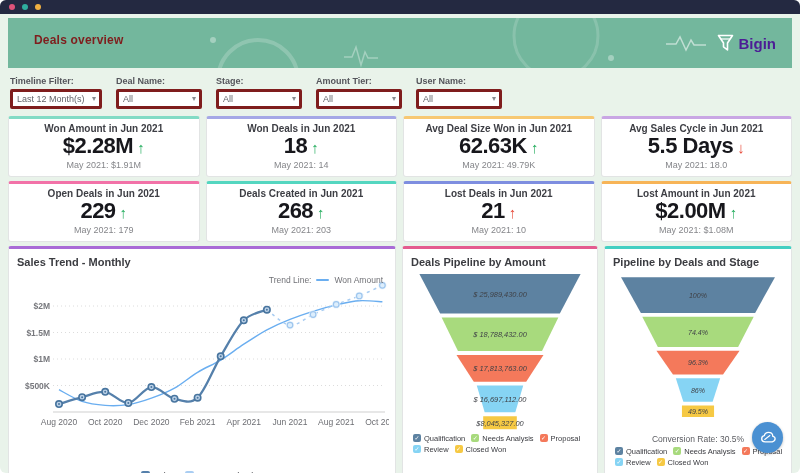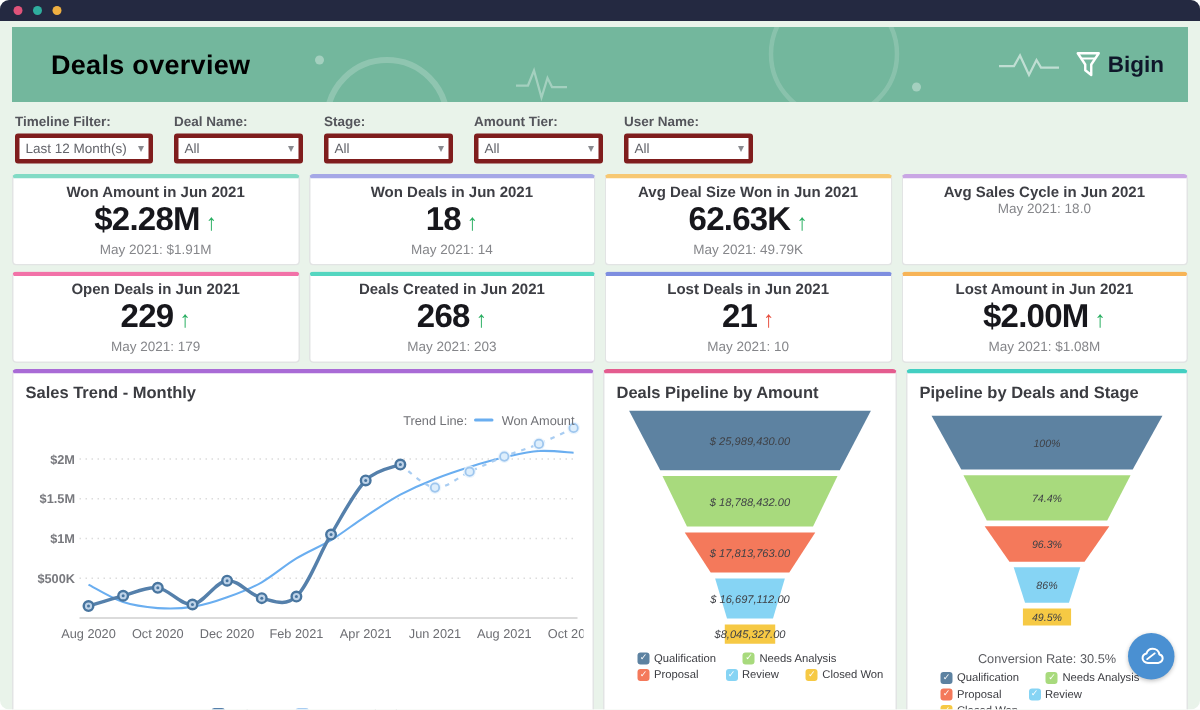--- a/index.html
+++ b/index.html
@@ -2,42 +2,42 @@
 <html><head>
 <meta charset="utf-8">
 <style>
   html,body{margin:0;padding:0;background:#ffffff;}
   body{width:800px;height:473px;overflow:hidden;font-family:"Liberation Sans","DejaVu Sans",sans-serif;}
   .window{position:relative;width:800px;height:473px;background:#e9f3ea;border-radius:6px;overflow:hidden;}
   .titlebar{height:14px;background:#242941;display:flex;align-items:center;padding-left:9px;gap:7px;}
   .tb-dot{width:6px;height:6px;border-radius:50%;}
   .page{padding:0 8px;}
   .hero{position:relative;margin-top:4px;height:50px;background:#73b79d;overflow:hidden;}
-  .hero-title{position:absolute;left:26px;top:15px;color:#000000;font-size:18px;font-weight:bold;letter-spacing:.2px;}
+  .hero-title{position:absolute;left:26px;top:15px;color:#7f1d1d;font-size:12px;font-weight:bold;letter-spacing:.2px;}
   .hero-deco{position:absolute;inset:0;pointer-events:none;}
-  .brand{position:absolute;right:16px;top:0;height:50px;display:flex;align-items:center;gap:5px;color:#0f172a;}
+  .brand{position:absolute;right:16px;top:0;height:50px;display:flex;align-items:center;gap:5px;color:#4c1d95;}
   .brand-name{font-size:15px;font-weight:bold;}
   .filterbar{display:flex;gap:14px;margin-top:8px;padding-left:2px;}
   .filter-label{font-size:9px;font-weight:bold;color:#54555b;margin-bottom:3px;}
   .selectbox{position:relative;background:#fff;border:3px solid #7f1d1d;border-radius:2px;height:14px;line-height:14px;font-size:9px;color:#63646a;padding:0 12px 0 4px;cursor:pointer;}
   .selectbox .caret{position:absolute;right:3px;top:0;font-size:8px;color:#8a8b90;}
   .w70{width:70px;} .w64{width:64px;}
   .kpi-grid{display:grid;grid-template-columns:repeat(4,1fr);gap:4px 6px;margin-top:7px;}
   .kpi-card{background:#fff;border:1px solid #e2e4e4;border-top:3px solid #ccc;border-radius:3px;text-align:center;padding:4px 15px 5px;height:48px;}
   .kpi-title{font-size:10px;font-weight:bold;color:#3d3e44;}
   .kpi-value{font-size:22px;font-weight:bold;color:#17171c;line-height:24px;letter-spacing:-.5px;}
   .kpi-arrow{font-size:15px;font-weight:bold;margin-left:4px;letter-spacing:0;}
   .kpi-sub{font-size:9px;color:#85868a;}
   .charts-row{display:grid;grid-template-columns:388px 196px 188px;gap:6px;margin-top:4px;}
   .chart-card{position:relative;background:#fff;border:1px solid #e2e4e4;border-top:3px solid #ccc;border-radius:3px;height:225px;padding:7px 8px;box-sizing:content-box;}
   .chart-title{font-size:11px;font-weight:bold;color:#3b3c41;}
   .trend-legend{position:absolute;top:26px;right:12px;display:flex;align-items:center;gap:5px;font-size:8.5px;color:#707176;}
   .trend-swatch{width:13px;height:2px;border-radius:1px;}
   .line-legend{position:absolute;bottom:7px;left:0;right:0;display:flex;justify-content:center;gap:10px;}
-  .legend-item{display:flex;align-items:flex-end;gap:3px;font-size:8.5px;color:#3a3b40;cursor:pointer;white-space:nowrap;margin-left:12px;}
+  .legend-item{display:flex;align-items:flex-start;gap:3px;font-size:8.5px;color:#3a3b40;cursor:pointer;white-space:nowrap;}
   .legend-box{width:9px;height:9px;border-radius:2px;color:#fff;font-size:7px;line-height:9px;text-align:center;}
   .funnel-legend{display:flex;flex-wrap:wrap;justify-content:flex-start;column-gap:6px;row-gap:2px;margin-top:3px;padding-left:2px;}
   .funnel-legend .legend-item{font-size:7.5px;}
   .funnel-legend .legend-box{width:8px;height:8px;line-height:8px;font-size:6px;}
   .funnel-wrap{margin-top:5px;display:flex;justify-content:flex-end;font-style:italic;}
   .funnel-footer{text-align:center;font-size:8.5px;color:#5a5b60;margin-top:12px;}
   .chat-fab{position:absolute;left:752px;top:422px;width:31px;height:31px;border-radius:50%;background:#4a90d2;border:none;cursor:pointer;display:flex;align-items:center;justify-content:center;box-shadow:0 1px 3px rgba(0,0,0,.25);padding:0;}
 </style>
 </head>
 <body>
@@ -107,20 +107,21 @@
         <div class="kpi-value"><span>18</span><span class="kpi-arrow" style="color: rgb(39, 174, 96);">↑</span></div>
         <div class="kpi-sub">May 2021: 14</div>
       </div>
       <div class="kpi-card" style="border-top-color: rgb(247, 200, 115);">
         <div class="kpi-title">Avg Deal Size Won in Jun 2021</div>
         <div class="kpi-value"><span>62.63K</span><span class="kpi-arrow" style="color: rgb(39, 174, 96);">↑</span></div>
         <div class="kpi-sub">May 2021: 49.79K</div>
       </div>
       <div class="kpi-card" style="border-top-color: rgb(201, 166, 228);">
         <div class="kpi-title">Avg Sales Cycle in Jun 2021</div>
+        <div class="kpi-value"><span>5.5 Days</span><span class="kpi-arrow" style="color: rgb(231, 76, 60);">↓</span></div>
         <div class="kpi-sub">May 2021: 18.0</div>
       </div>
       <div class="kpi-card" style="border-top-color: rgb(242, 114, 168);">
         <div class="kpi-title">Open Deals in Jun 2021</div>
         <div class="kpi-value"><span>229</span><span class="kpi-arrow" style="color: rgb(39, 174, 96);">↑</span></div>
         <div class="kpi-sub">May 2021: 179</div>
       </div>
       <div class="kpi-card" style="border-top-color: rgb(84, 214, 192);">
         <div class="kpi-title">Deals Created in Jun 2021</div>
         <div class="kpi-value"><span>268</span><span class="kpi-arrow" style="color: rgb(39, 174, 96);">↑</span></div>

